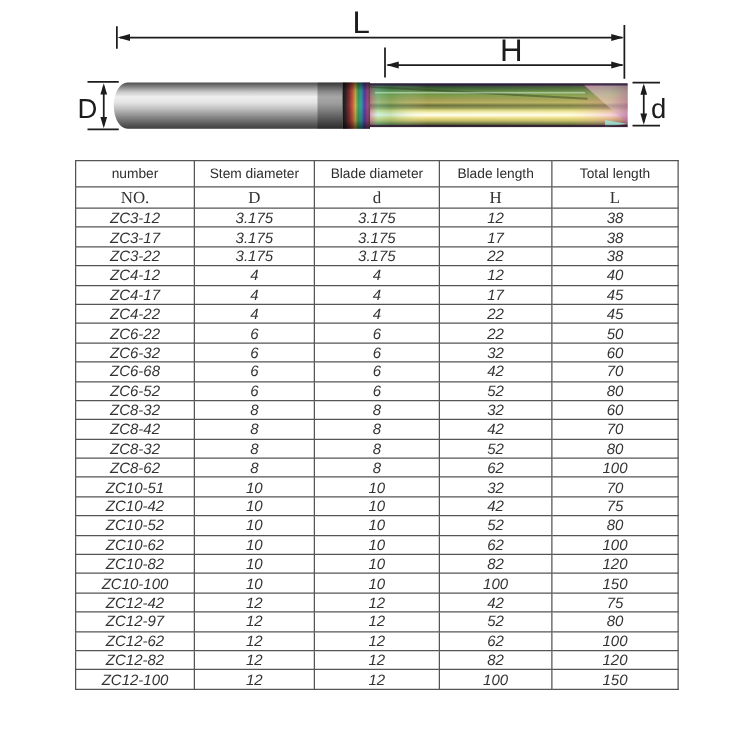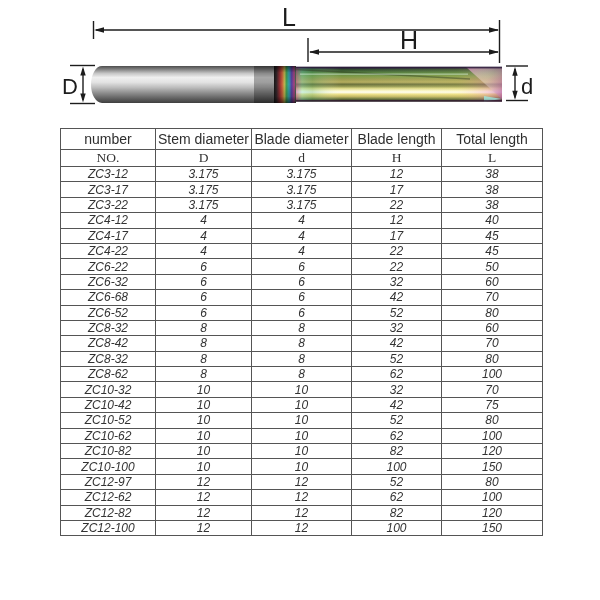--- a/index.html
+++ b/index.html
@@ -16,21 +16,21 @@
   table.spec {
     position:absolute; left:60px; top:128px; width:482px;
     border-collapse:collapse; table-layout:fixed;
     color:#333333; text-align:center;
   }
   table.spec th, table.spec td {
     border:1px solid #555555; padding:0; font-weight:normal;
     white-space:nowrap; overflow:hidden; vertical-align:middle;
   }
   tr.hrow1 { height:21px; }
-  tr.hrow1 th { font-size:14px; color:#2e2e2e; }
+  tr.hrow1 th { font-size:11px; color:#2e2e2e; }
   tr.hrow2 { height:15px; }
   tr.hrow2 th { font-size:13.5px;font-family:Liberation Serif, serif; }
   tbody.specbody tr { height:15.4px;font-style:italic; }
   tbody.specbody td { font-size:12px; line-height:14px; }
 </style>
 </head>
 <body>
 
 <div id="page">
 
@@ -274,21 +274,21 @@
           <td>80</td>
         </tr>
         <tr>
           <td>ZC8-62</td>
           <td>8</td>
           <td>8</td>
           <td>62</td>
           <td>100</td>
         </tr>
         <tr>
-          <td>ZC10-32</td>
+          <td>ZC10-51</td>
           <td>10</td>
           <td>10</td>
           <td>32</td>
           <td>70</td>
         </tr>
         <tr>
           <td>ZC10-42</td>
           <td>10</td>
           <td>10</td>
           <td>42</td>
@@ -316,20 +316,27 @@
           <td>120</td>
         </tr>
         <tr>
           <td>ZC10-100</td>
           <td>10</td>
           <td>10</td>
           <td>100</td>
           <td>150</td>
         </tr>
         <tr>
+          <td>ZC12-42</td>
+          <td>12</td>
+          <td>12</td>
+          <td>42</td>
+          <td>75</td>
+        </tr>
+        <tr>
           <td>ZC12-97</td>
           <td>12</td>
           <td>12</td>
           <td>52</td>
           <td>80</td>
         </tr>
         <tr>
           <td>ZC12-62</td>
           <td>12</td>
           <td>12</td>

